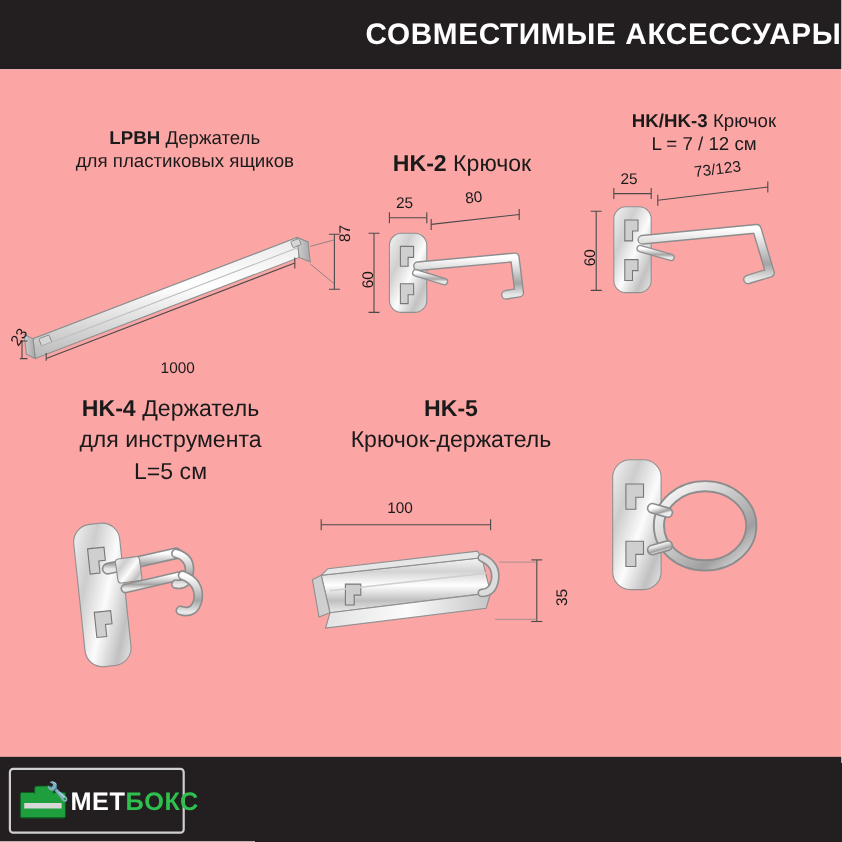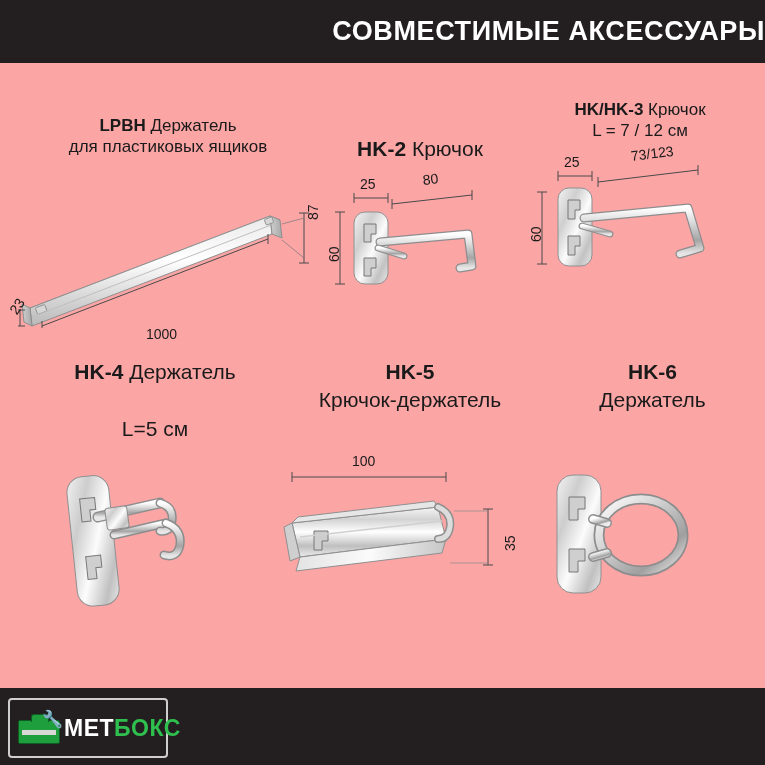--- a/index.html
+++ b/index.html
@@ -346,21 +346,21 @@
         <div class="dim" style="left:34px; top:12px;">25</div>
         <div class="dim" style="left:100px; top:6px; transform:rotate(-7deg); transform-origin:left top;">73/123</div>
         <div class="dim" style="left:-2px; top:100px; transform:rotate(-90deg); transform-origin:left top;">60</div>
       </div>
     </div>
 
     <div class="item" id="item-hk4">
       <div class="item-title">
         <span class="code">HK-4</span>
         <span>Держатель</span><br>
-        <br>
+        <span>для инструмента</span><br>
         <span>L=5 см</span>
       </div>
 
       <div class="fig" style="height:180px; margin-top:18px;">
         <svg width="290" height="180" viewBox="0 0 290 180">
           <defs>
             <linearGradient id="gPlate4" x1="0" y1="0" x2="1" y2="1">
               <stop offset="0%" stop-color="#f3f3f3"></stop>
               <stop offset="28%" stop-color="#cdcdcd"></stop>
               <stop offset="55%" stop-color="#fcfcfc"></stop>
@@ -444,24 +444,20 @@
           <line x1="184" y1="50" x2="218" y2="50" stroke="#8a8a8a" stroke-width="0.7"></line>
           <line x1="180" y1="102" x2="218" y2="102" stroke="#8a8a8a" stroke-width="0.7"></line>
         </svg>
 
         <div class="dim" style="left:82px; top:-8px;">100</div>
         <div class="dim" style="left:232px; top:90px; transform:rotate(-90deg); transform-origin:left top;">35</div>
       </div>
     </div>
 
     <div class="item" id="item-hk6">
-      <div class="item-title">
-        <span class="code">HK-6</span><br>
-        <span>Держатель</span>
-      </div>
 
       <div class="fig" style="height:180px; margin-top:46px;">
         <svg width="215" height="160" viewBox="0 0 215 160">
           <defs>
             <linearGradient id="gPlate6" x1="0" y1="0" x2="1" y2="1">
               <stop offset="0%" stop-color="#f3f3f3"></stop>
               <stop offset="28%" stop-color="#cdcdcd"></stop>
               <stop offset="55%" stop-color="#fcfcfc"></stop>
               <stop offset="82%" stop-color="#c0c0c0"></stop>
               <stop offset="100%" stop-color="#e9e9e9"></stop>

